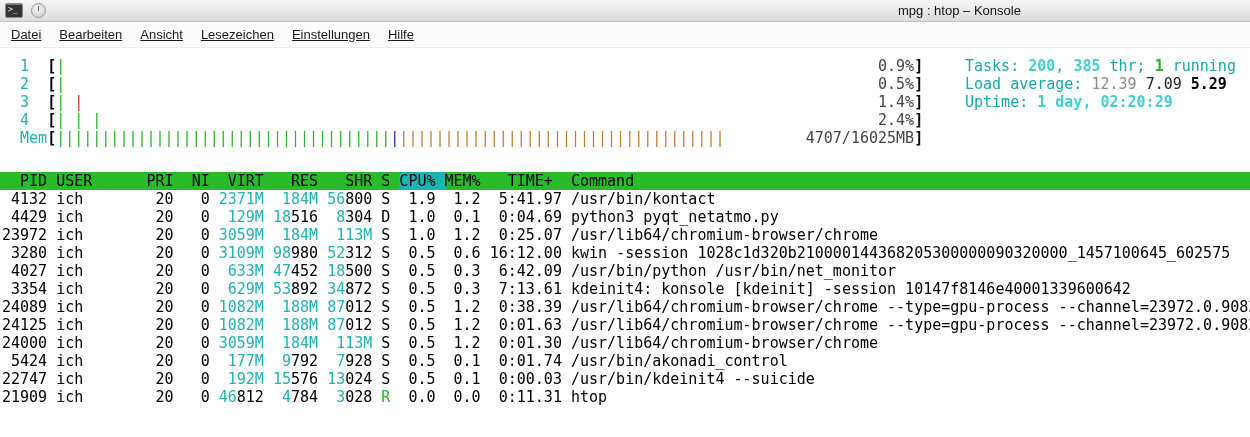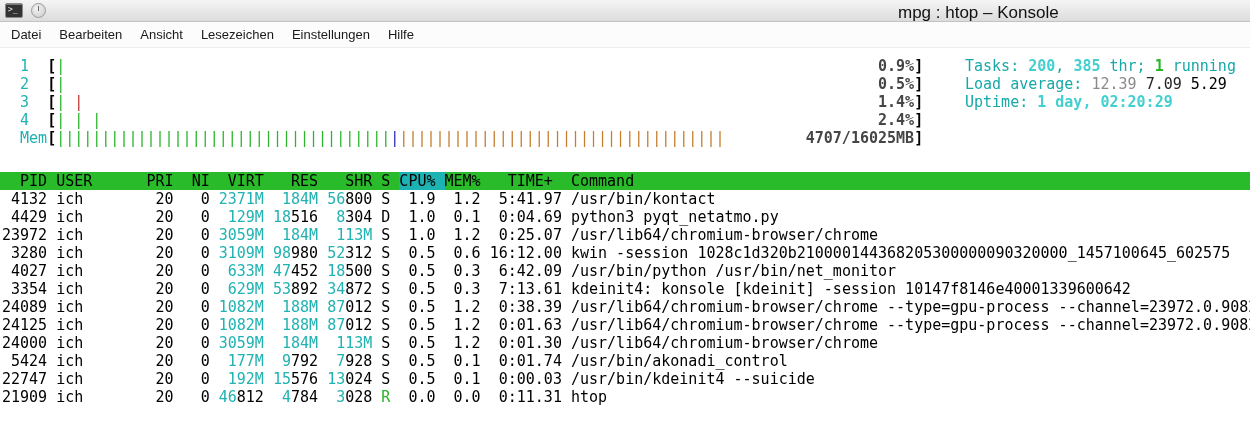--- a/index.html
+++ b/index.html
@@ -22,54 +22,54 @@
   .clock-icon{
     position:absolute;left:31px;top:3px;width:13px;height:13px;border-radius:50%;
     background:radial-gradient(circle at 40% 35%, #f4f4f4, #c9c9c9);
     border:1px solid #9b9b9b;
   }
   .clock-icon::after{
     content:"";position:absolute;left:6px;top:2px;width:1px;height:5px;background:#6a6a6a;
   }
   .win-title{
     position:absolute;left:898px;top:3px;
-    font-family:"Liberation Sans",sans-serif;font-size:17px;color:#111;
+    font-family:"Liberation Sans",sans-serif;font-size:13px;color:#111;
   }
   .menubar{
     height:25px;background:#fcfcfc;border-bottom:1px solid #ececec;
     font-family:"Liberation Sans",sans-serif;font-size:13px;color:#1a1a1a;
     display:flex;align-items:center;padding-left:2px;
   }
-  .menubar .item{padding:3px 9px;cursor:default;}
+  .menubar .item{padding:3px 9px;cursor:default;text-decoration:underline;}
   
   .term{
     position:relative;font-size:15px;line-height:18px;color:#000;
     padding-top:9px;
   }
   .term .line{white-space:pre;height:18px;padding-left:2px;}
   .hdr-row{background:var(--header-bg);}
   .hdr-row .sort{background:var(--selected-bg);}
   .row.sel{background:var(--selected-bg);}
   .summary{position:absolute;left:963px;top:9px;}
   
   .lbl{color:var(--value-cyan);}
   .br{font-weight:bold;color:#000;}
-  .val{font-weight:bold;color:var(--meter-value-gray);}
+  .val{font-weight:normal;color:var(--meter-value-gray);}
   .g{color:var(--green);}
   .r{color:var(--bar-red);}
   .bl{color:var(--bar-blue);}
   .o{color:var(--bar-orange);}
   .cyan{color:var(--value-cyan);text-align:center;}
   .green{color:var(--green);}
   .greenb{color:var(--green);font-weight:bold;}
   .teal{color:var(--accent-teal);margin-top:36px;}
   .bcyan{color:var(--bright-cyan);font-weight:bold;}
   .l1{color:var(--load-one);margin-top:24px;}
   .l2{color:var(--load-five);}
-  .l3{color:#000;font-weight:normal;}
+  .l3{color:#000;font-weight:bold;}
 </style>
 </head>
 <body>
 
 <div class="titlebar">
   <div class="app-icon">&gt;_</div>
   <div class="clock-icon"></div>
   <span class="win-title">mpg : htop – Konsole</span>
 </div>
 

